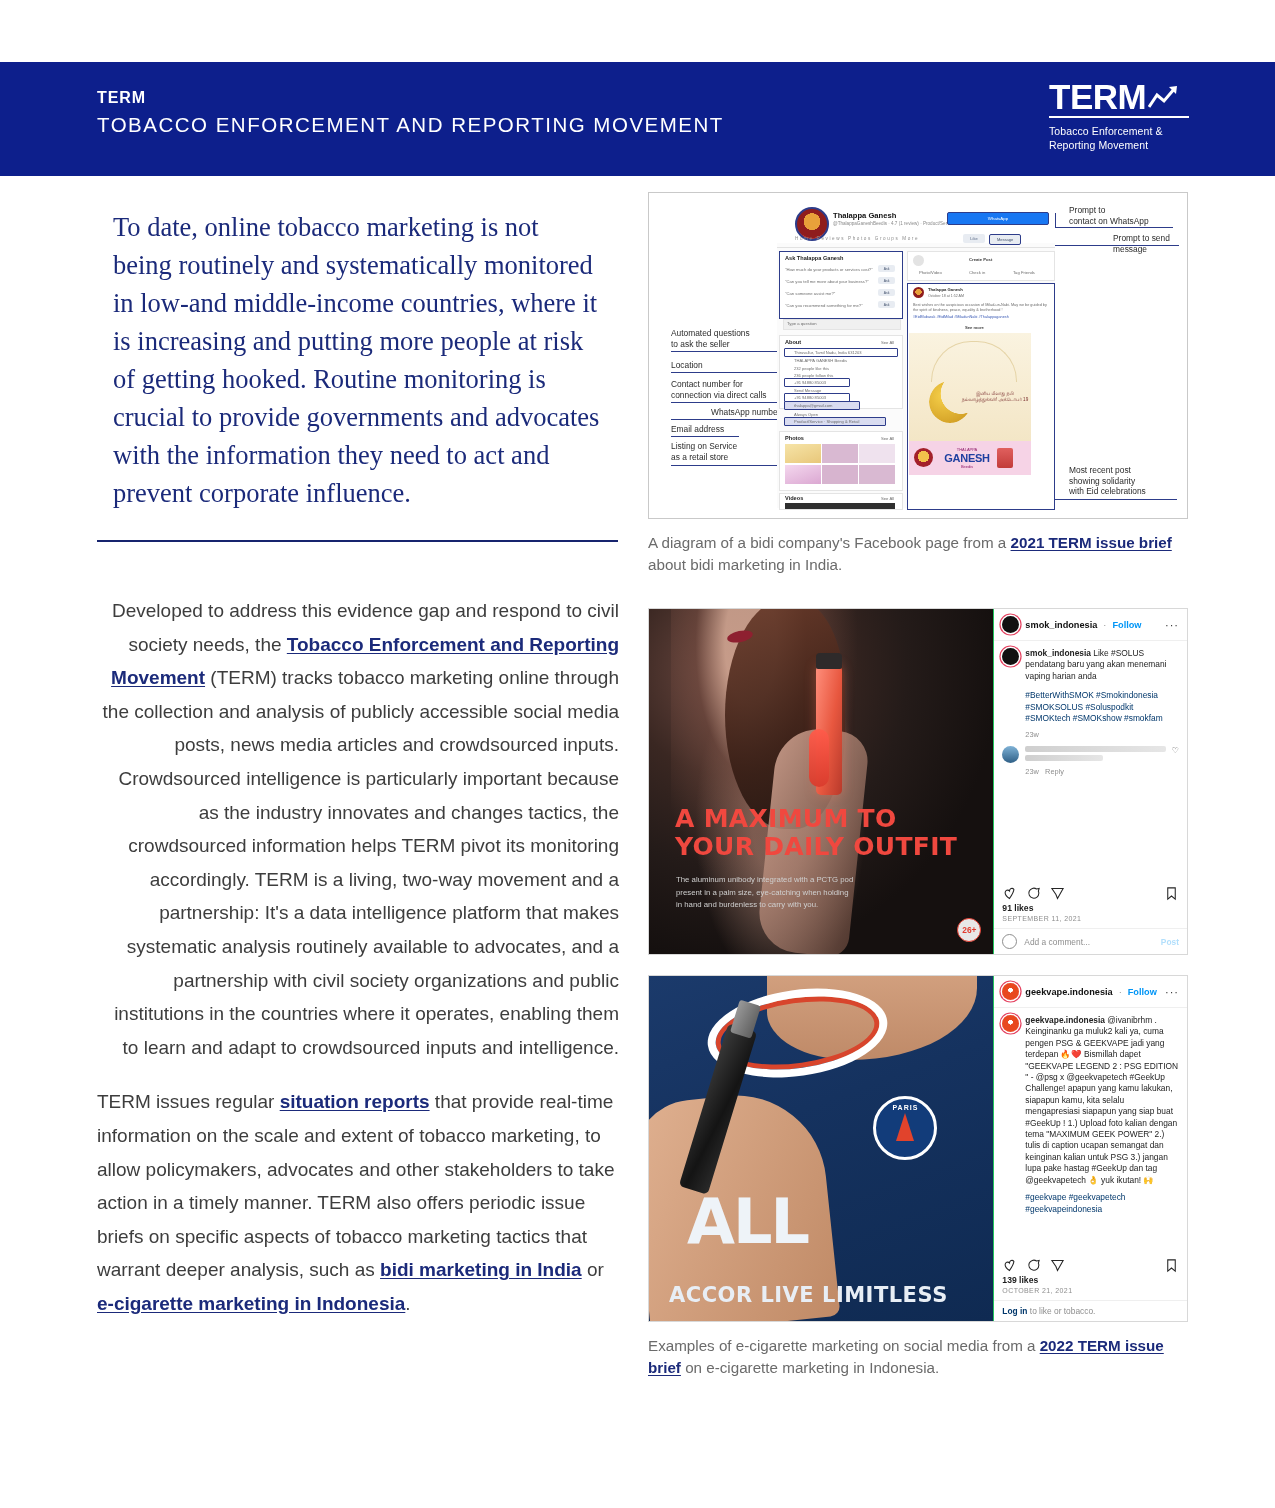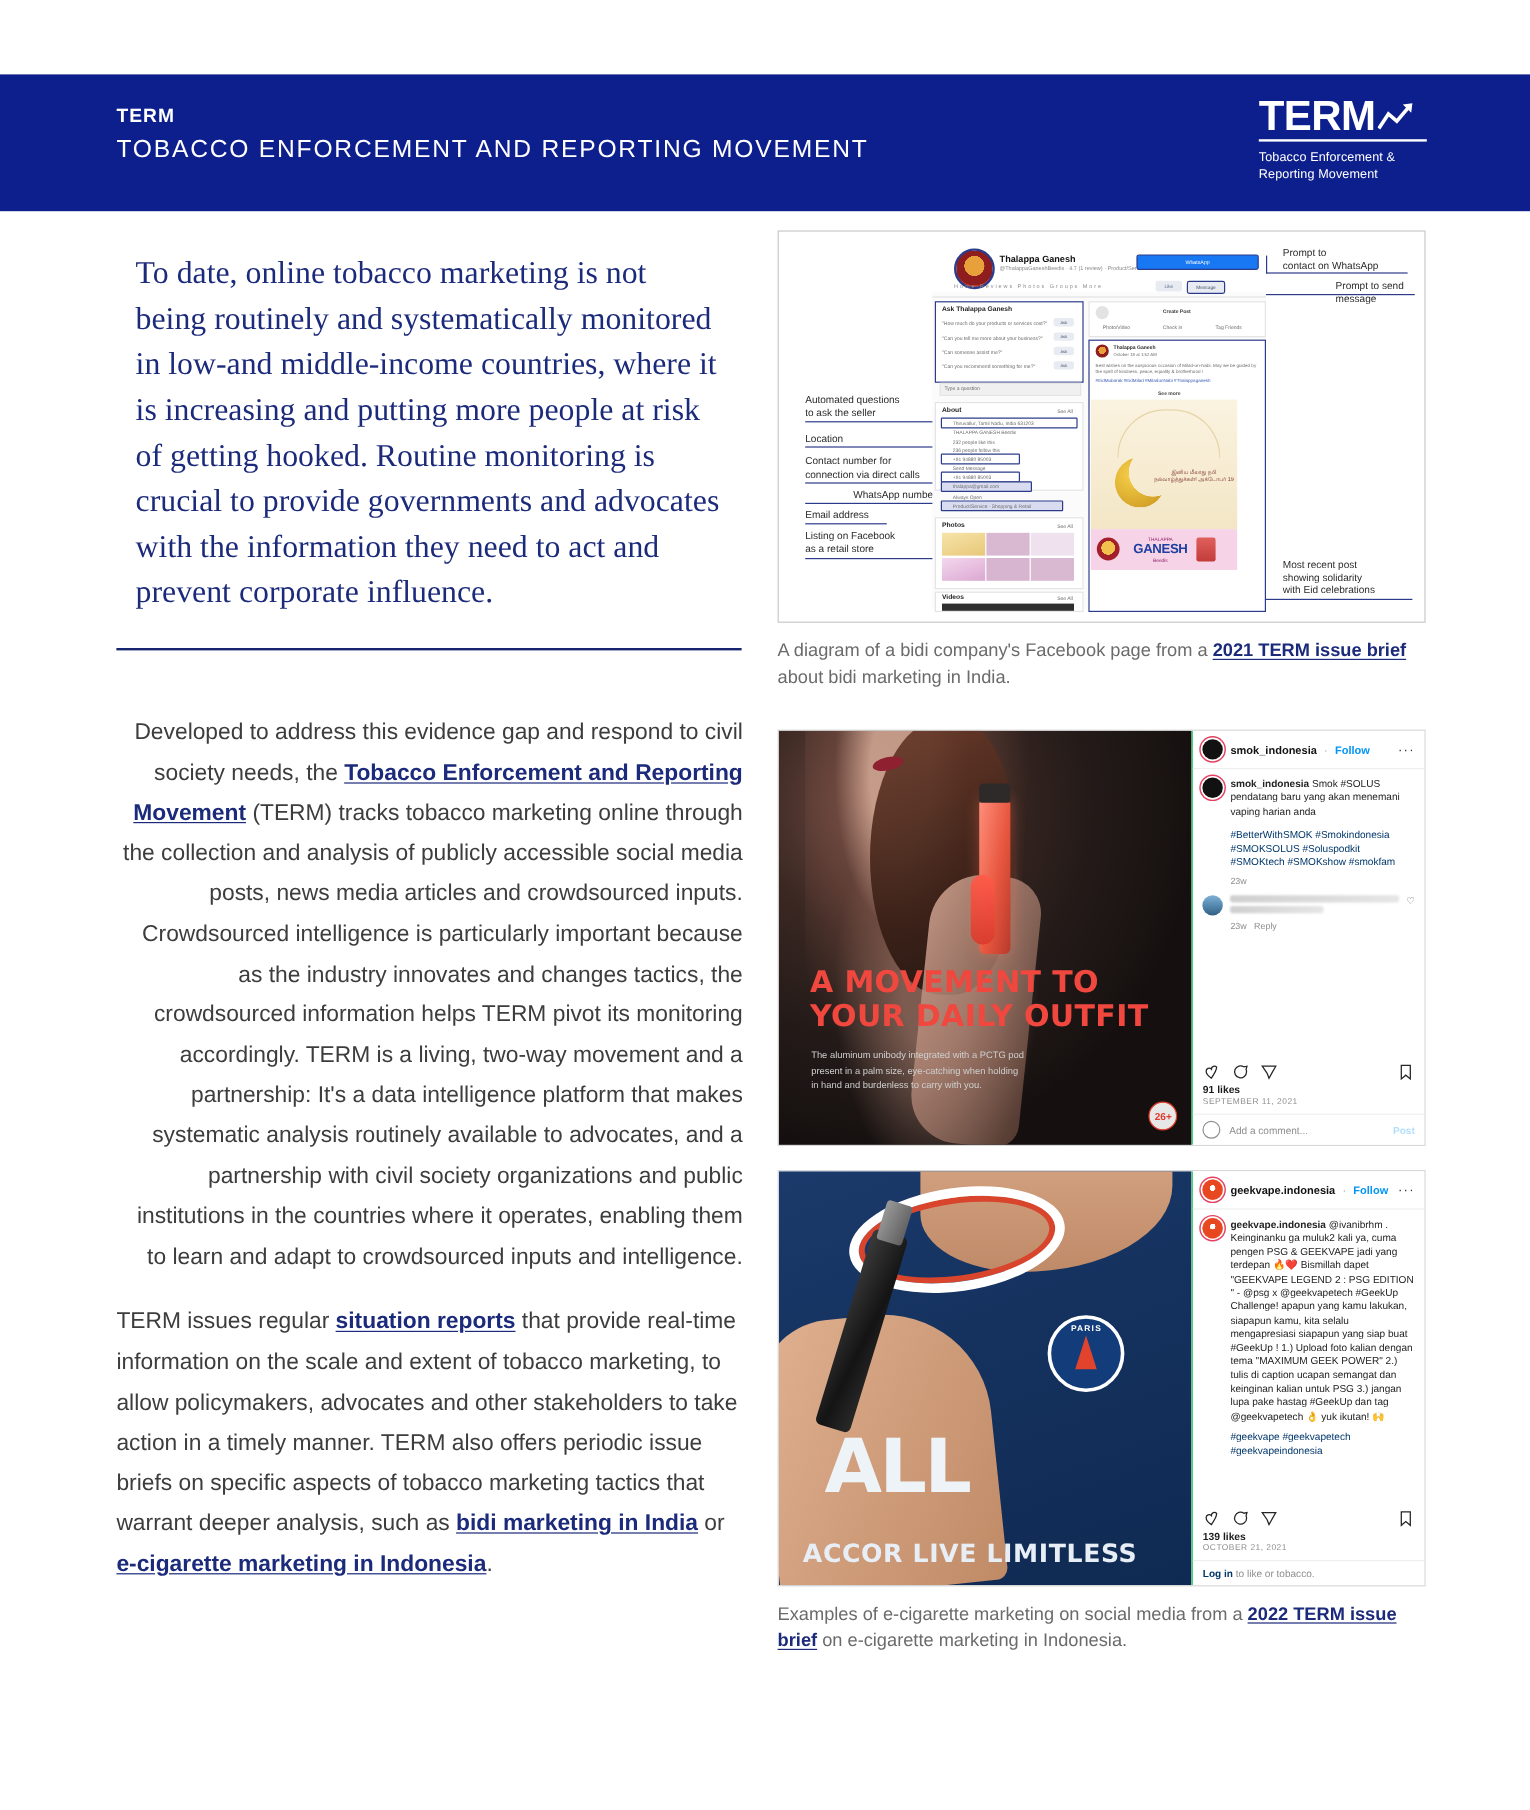--- a/index.html
+++ b/index.html
@@ -564,21 +564,21 @@
         <div class="ann" style="left:22px; top:186px;">Contact number for
 connection via direct calls</div>
         <div class="ann-line" style="left:22px; top:209px; width:118px; height:1px;"></div>
 
         <div class="ann" style="left:22px; top:214px;margin-left:40px;">WhatsApp number</div>
         <div class="ann-line" style="left:22px; top:226px; width:118px; height:1px;"></div>
 
         <div class="ann" style="left:22px; top:231px;">Email address</div>
         <div class="ann-line" style="left:22px; top:243px; width:68px; height:1px;"></div>
 
-        <div class="ann" style="left:22px; top:248px;">Listing on Facebook
+        <div class="ann" style="left:22px; top:248px;">Listing on Service
 as a retail store</div>
         <div class="ann-line" style="left:22px; top:272px; width:108px; height:1px;"></div>
         <div class="ann-line" style="left:129px; top:258px; width:1px; height:15px;"></div>
 
         <div class="ann" style="left:420px; top:12px;">Prompt to
 contact on WhatsApp</div>
         <div class="ann-line" style="left:406px; top:34px; width:118px; height:1px;"></div>
         <div class="ann-line" style="left:406px; top:20px; width:1px; height:15px;"></div>
 
         <div class="ann" style="left:420px; top:40px;padding-left:44px;">Prompt to send message</div>
@@ -699,42 +699,42 @@
 
         <div class="ig-media smok-photo">
           <div class="smok-figure">
             <div class="smok-hair"></div>
             <div class="smok-lip"></div>
           </div>
           <div class="smok-arm"></div>
           <div class="smok-device"></div>
           <div class="smok-nails"></div>
           <div class="smok-hl">
-            <div>A MOVEMENT TO</div>
+            <div>A MAXIMUM TO</div>
             <div>YOUR DAILY OUTFIT</div>
           </div>
           <div class="smok-sub">The aluminum unibody integrated with a PCTG pod present in a palm size, eye-catching when holding in hand and burdenless to carry with you.</div>
           <div class="smok-21">26+</div>
         </div>
 
         <div class="ig-side" style="width:193px;">
           <div class="ig-head">
             <div class="ig-ava ava-smok"></div>
             <span class="ig-user">smok_indonesia</span>
             <span class="ig-dot">·</span>
             <span class="ig-follow">Follow</span>
             <span class="ig-more">···</span>
           </div>
 
           <div class="ig-body">
             <div class="ig-ava ava-smok"></div>
             <div>
               <div class="ig-caption-txt">
                 <b>smok_indonesia</b>
-                <span>Smok #SOLUS pendatang baru yang akan menemani vaping harian anda</span>
+                <span>Like #SOLUS pendatang baru yang akan menemani vaping harian anda</span>
               </div>
               <div class="ig-caption-txt ig-tag" style="margin-top:8px;">#BetterWithSMOK #Smokindonesia #SMOKSOLUS #Soluspodkit #SMOKtech #SMOKshow #smokfam</div>
               <div class="ig-time">23w</div>
             </div>
           </div>
 
           <div class="smok-cmt">
             <div class="cmt-ava"></div>
             <div style="flex:1;">
               <div class="cmt-blur" style="width:100%;"></div>

